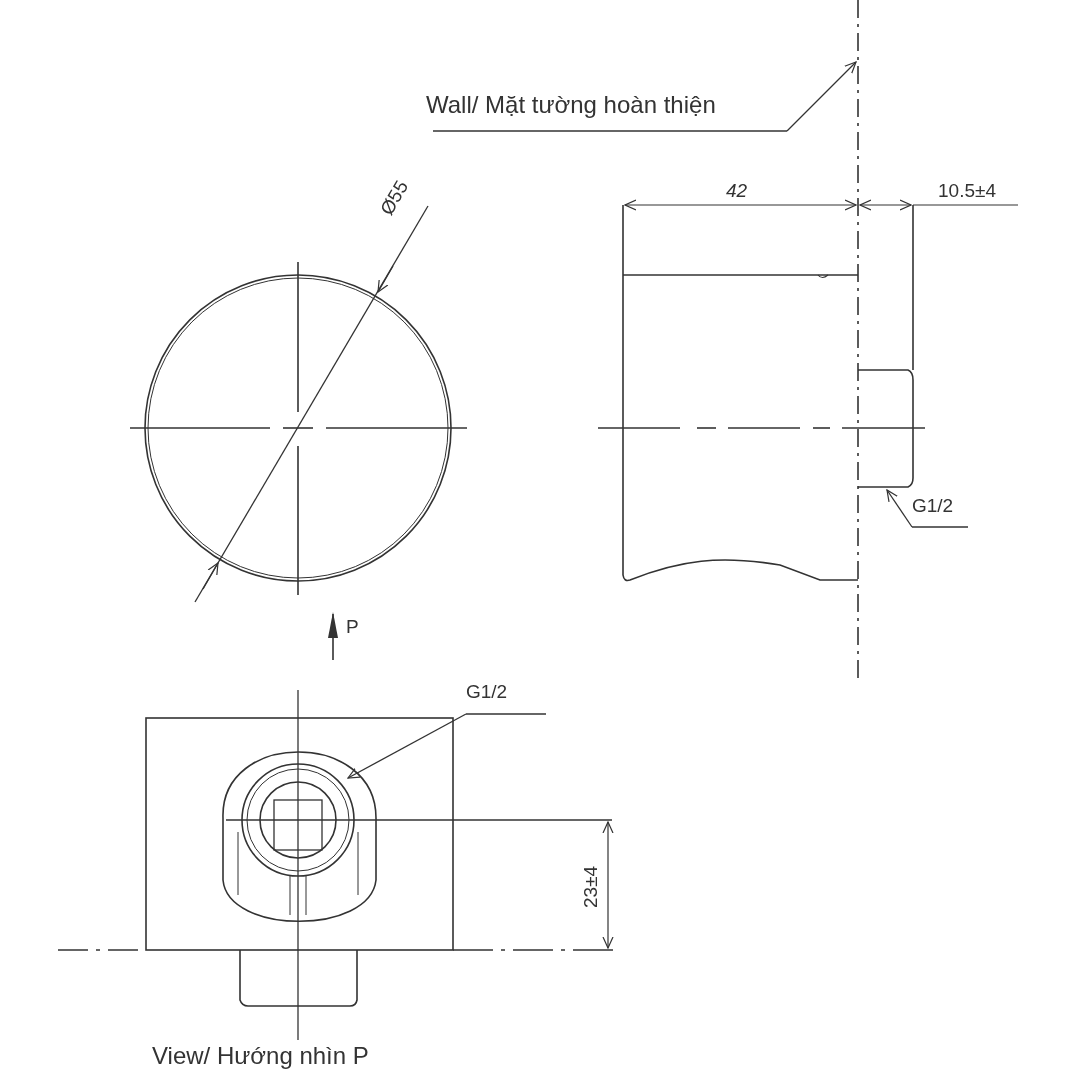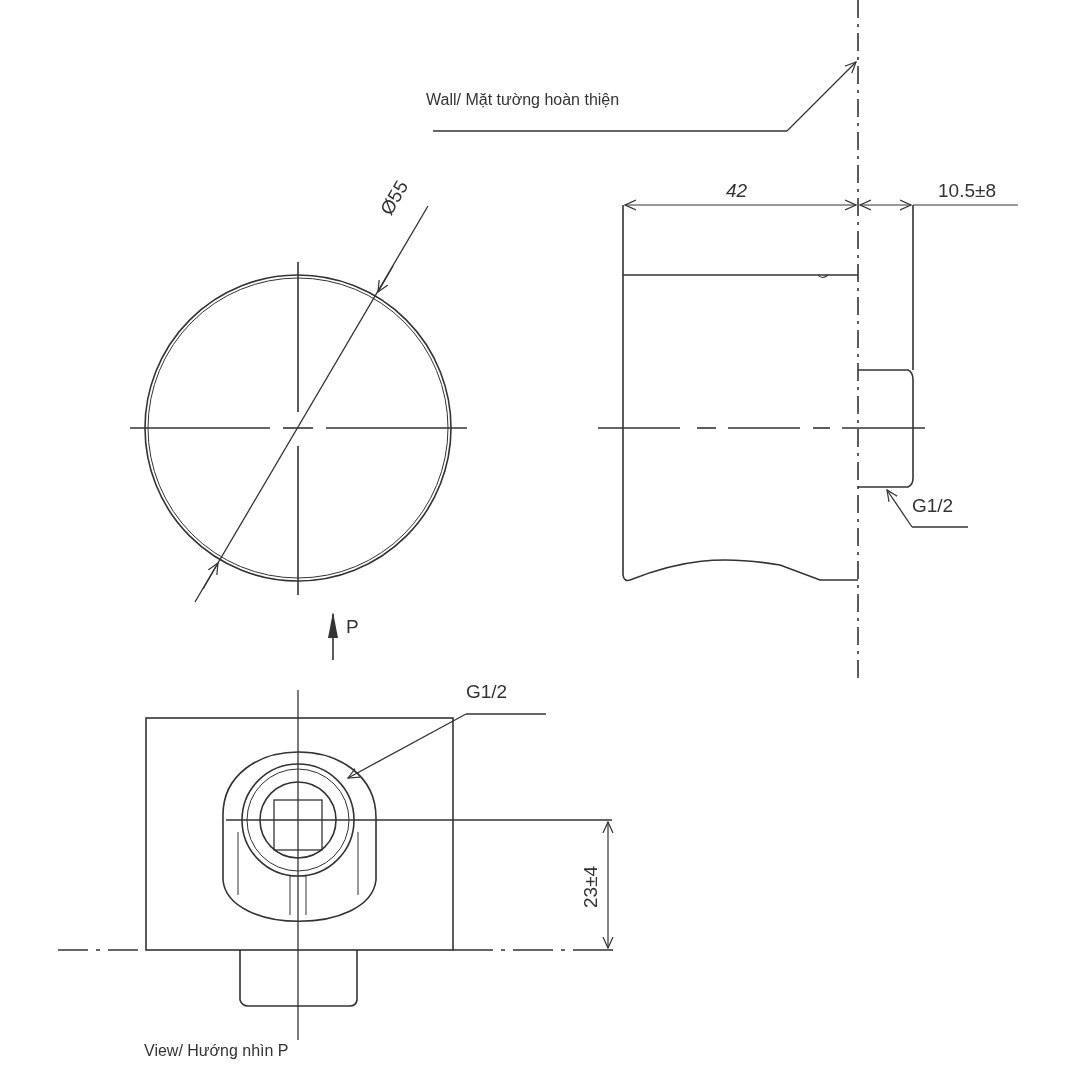--- a/index.html
+++ b/index.html
@@ -1,19 +1,19 @@
 <!DOCTYPE html>
 <html><head>
 <meta charset="utf-8">
 <style>
   html, body { margin:0; padding:0; background:#ffffff; }
   body { width:1090px; height:1090px; position:relative; overflow:hidden; font-family:"Liberation Sans", sans-serif; }
   #drawing { position:absolute; left:0; top:0; width:1090px; height:1090px; }
   .lbl { position:absolute; color:#333; font-family:"Liberation Sans", sans-serif; white-space:nowrap; }
-  .lbl-big { font-size:16px; }
+  .lbl-big { font-size:24px; }
   .lbl-dim { font-size:19px; }
 </style>
 </head>
 <body>
 
 <svg id="drawing" viewBox="0 0 1090 1090" xmlns="http://www.w3.org/2000/svg">
   <defs>
     <marker id="arr" viewBox="0 0 12 12" refX="11" refY="6" markerWidth="12" markerHeight="12" orient="auto-start-reverse" markerUnits="userSpaceOnUse">
       <path d="M0,1 L11,6 L0,11" fill="none" stroke="#333" stroke-width="1.2"></path>
     </marker>
@@ -91,19 +91,19 @@
       <line x1="608" y1="822" x2="608" y2="948" marker-start="url(#arr)" marker-end="url(#arr)" stroke-width="1.2"></line>
 
       <line x1="546" y1="714" x2="466" y2="714" stroke-width="1.3"></line>
       <line x1="466" y1="714" x2="348" y2="778" marker-end="url(#arr)" stroke-width="1.3"></line>
     </g>
   </g>
 </svg>
 
 <div class="lbl lbl-big" style="left:426px; top:91px;">Wall/ Mặt tường hoàn thiện</div>
 <div class="lbl lbl-dim" style="left:726px; top:180px;font-style:italic;">42</div>
-<div class="lbl lbl-dim" style="left:938px; top:180px;">10.5±8</div>
+<div class="lbl lbl-dim" style="left:938px; top:180px;">10.5±4</div>
 <div class="lbl lbl-dim" style="left:376px; top:208px; transform:rotate(-60deg); transform-origin:left top;">Ø55</div>
 <div class="lbl lbl-dim" style="left:912px; top:495px;">G1/2</div>
 <div class="lbl lbl-dim" style="left:346px; top:616px;">P</div>
 <div class="lbl lbl-dim" style="left:466px; top:681px;">G1/2</div>
 <div class="lbl lbl-dim" style="left:580px; top:908px; transform:rotate(-90deg); transform-origin:left top;">23±4</div>
-<div class="lbl lbl-big" style="left:144px; top:1042px;">View/ Hướng nhìn P</div>
+<div class="lbl lbl-big" style="left:152px; top:1042px;">View/ Hướng nhìn P</div>
 
 </body></html>

